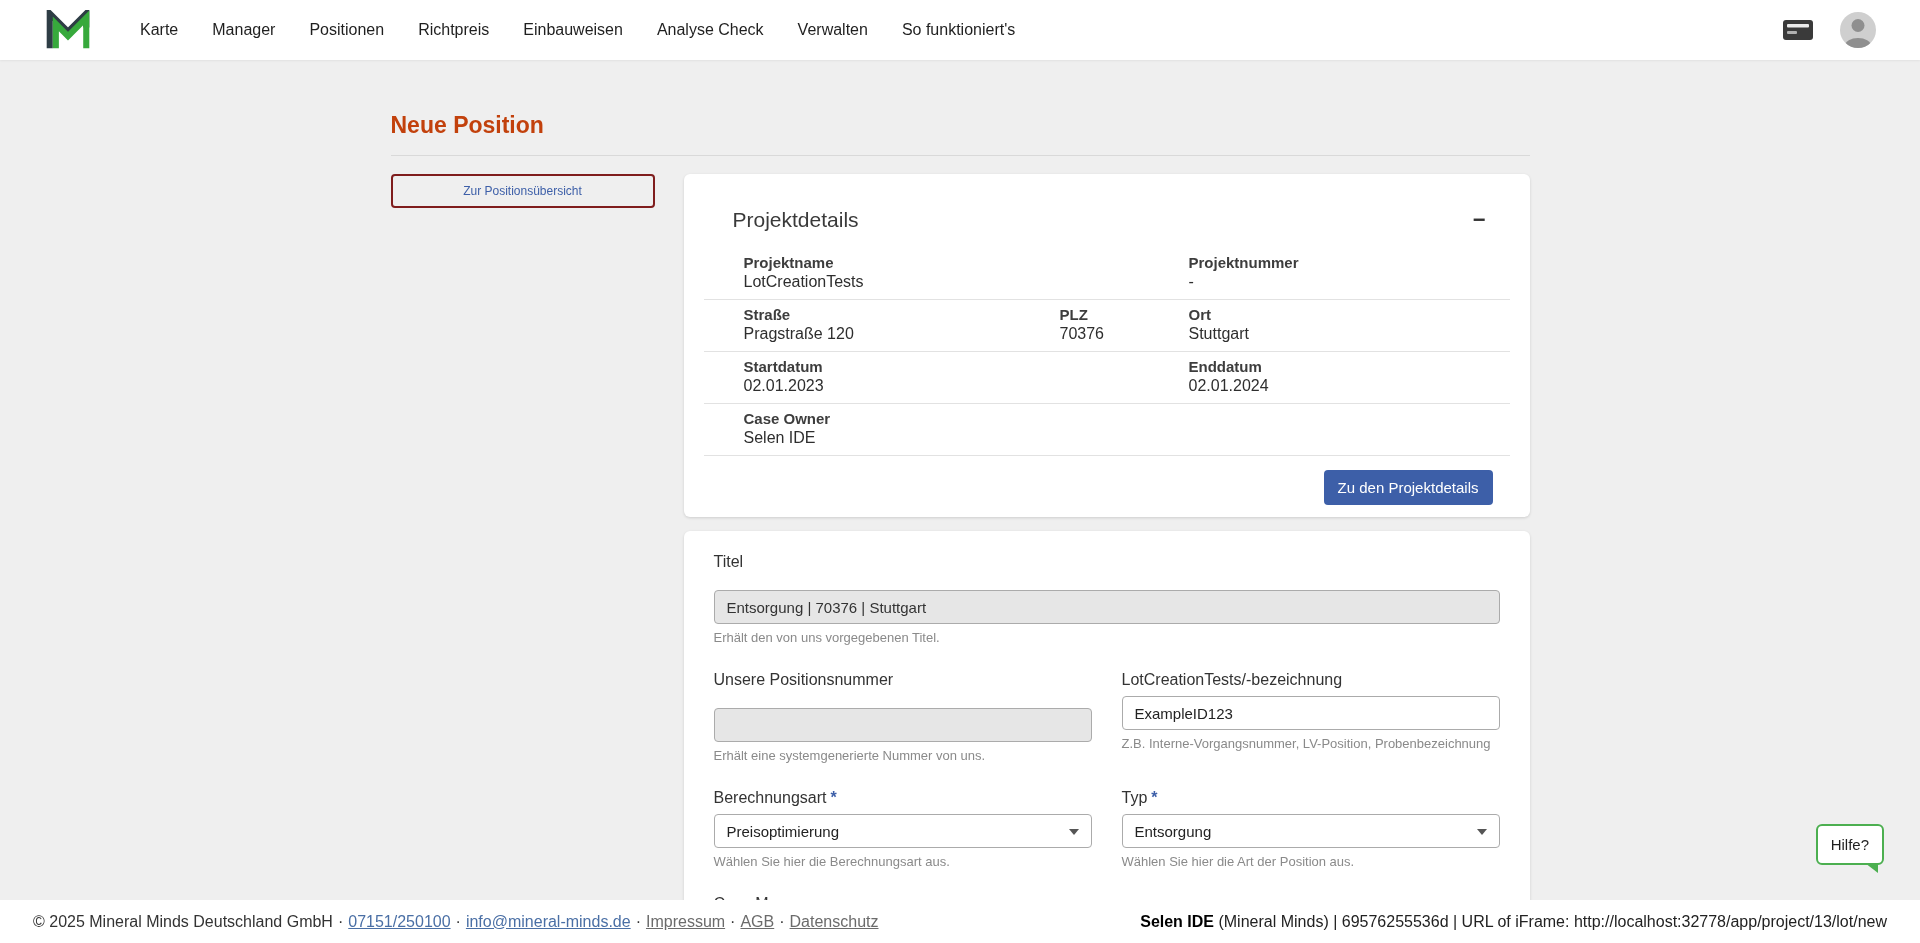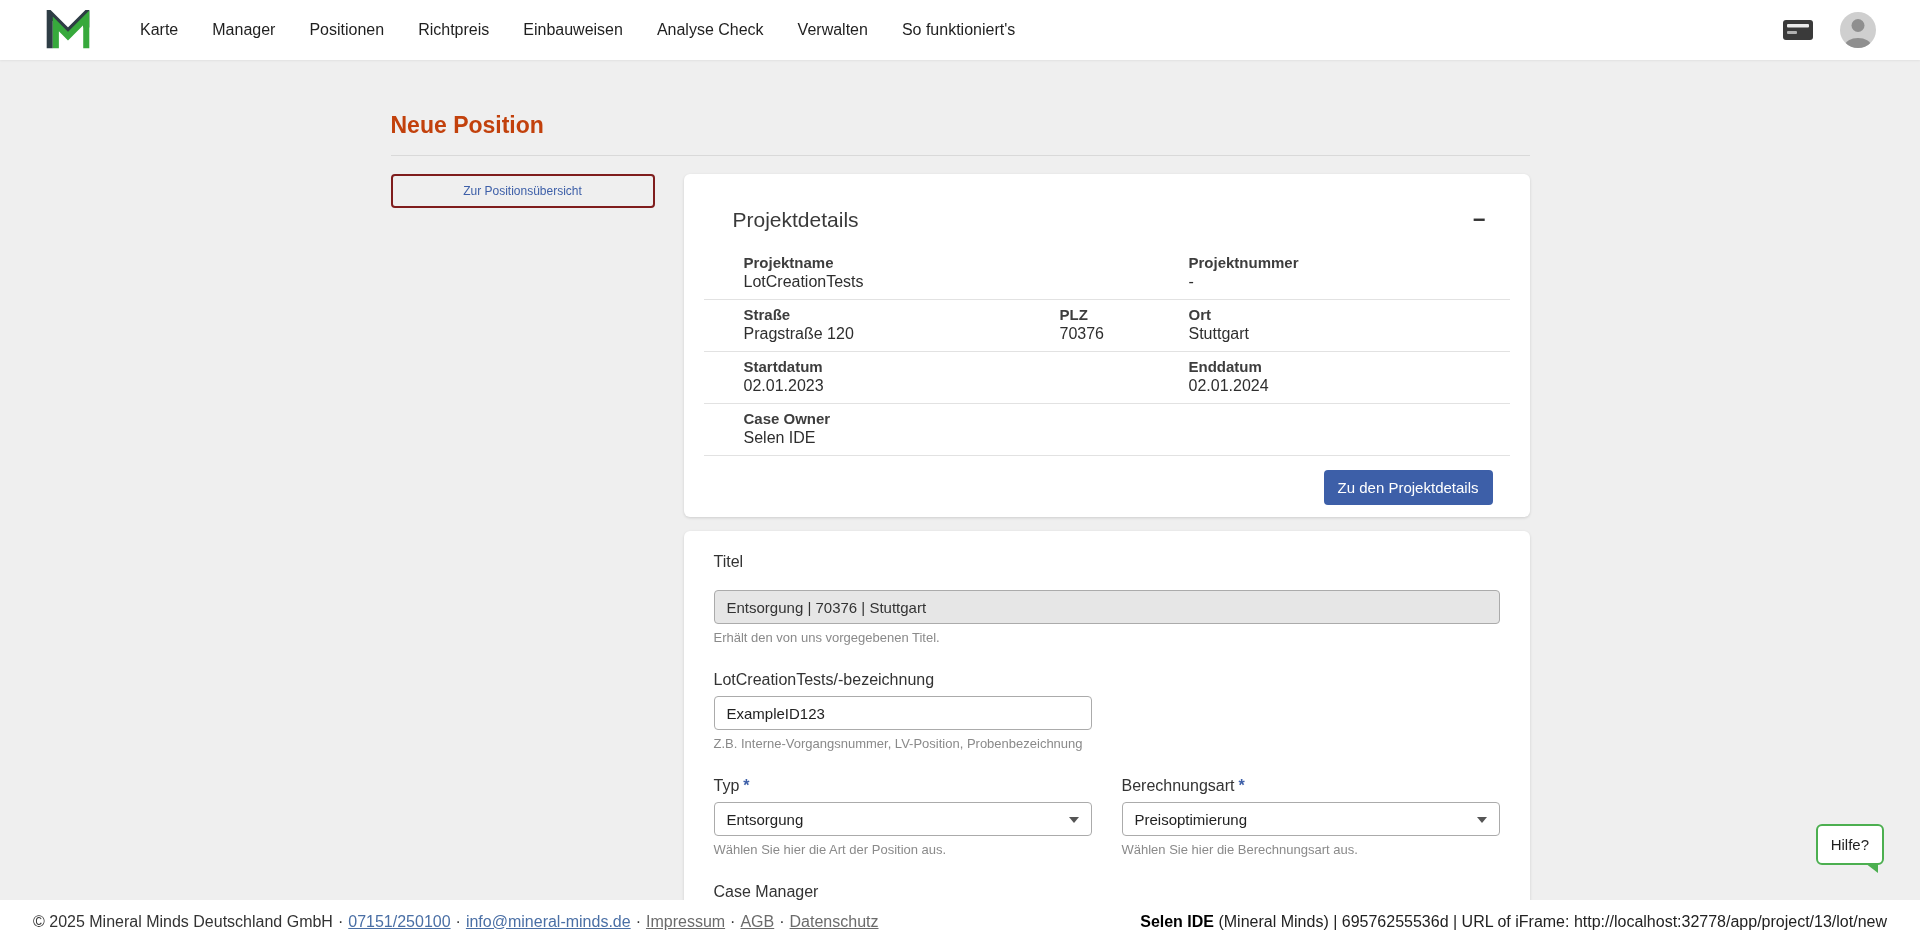--- a/index.html
+++ b/index.html
@@ -238,43 +238,48 @@
 
         <div class="card form-card">
           <div>
             <label class="form-label">Titel</label>
             <input class="text-input" disabled="" value="Entsorgung | 70376 | Stuttgart" style="">
             <div class="helper">Erhält den von uns vorgegebenen Titel.</div>
           </div>
 
           <div class="form-row">
             <div>
+              <label class="form-label">Unsere Positionsnummer</label>
+              <input class="text-input" disabled="" value="" style="">
+              <div class="helper">Erhält eine systemgenerierte Nummer von uns.</div>
+            </div>
+            <div>
               <label class="form-label">LotCreationTests/-bezeichnung</label>
               <input class="text-input" value="ExampleID123" style="">
               <div class="helper">Z.B. Interne-Vorgangsnummer, LV-Position, Probenbezeichnung</div>
             </div>
           </div>
 
           <div class="form-row">
+            <div>
+              <label class="form-label"><span>Berechnungsart</span><span class="required">*</span></label>
+              <div class="select">
+                <span class="select-value">Preisoptimierung</span>
+                <span class="caret"></span>
+              </div>
+              <div class="helper">Wählen Sie hier die Berechnungsart aus.</div>
+            </div>
             <div>
               <label class="form-label"><span>Typ</span><span class="required">*</span></label>
               <div class="select">
                 <span class="select-value">Entsorgung</span>
                 <span class="caret"></span>
               </div>
               <div class="helper">Wählen Sie hier die Art der Position aus.</div>
             </div>
-            <div>
-              <label class="form-label"><span>Berechnungsart</span><span class="required">*</span></label>
-              <div class="select">
-                <span class="select-value">Preisoptimierung</span>
-                <span class="caret"></span>
-              </div>
-              <div class="helper">Wählen Sie hier die Berechnungsart aus.</div>
-            </div>
           </div>
 
           <div class="form-group-single">
             <label class="form-label">Case Manager</label>
             <div class="select">
               <span class="select-value"></span>
               <span class="caret"></span>
             </div>
           </div>
         </div>

